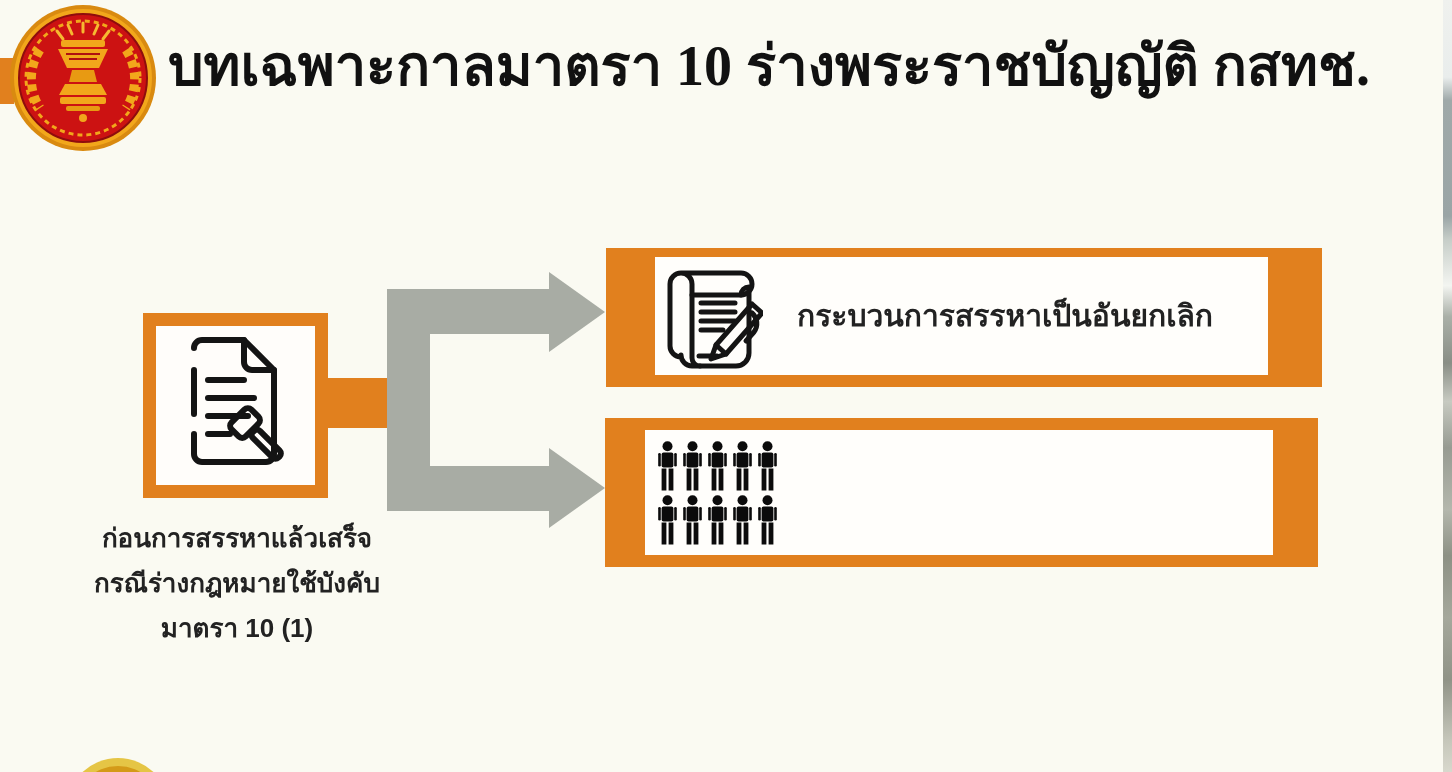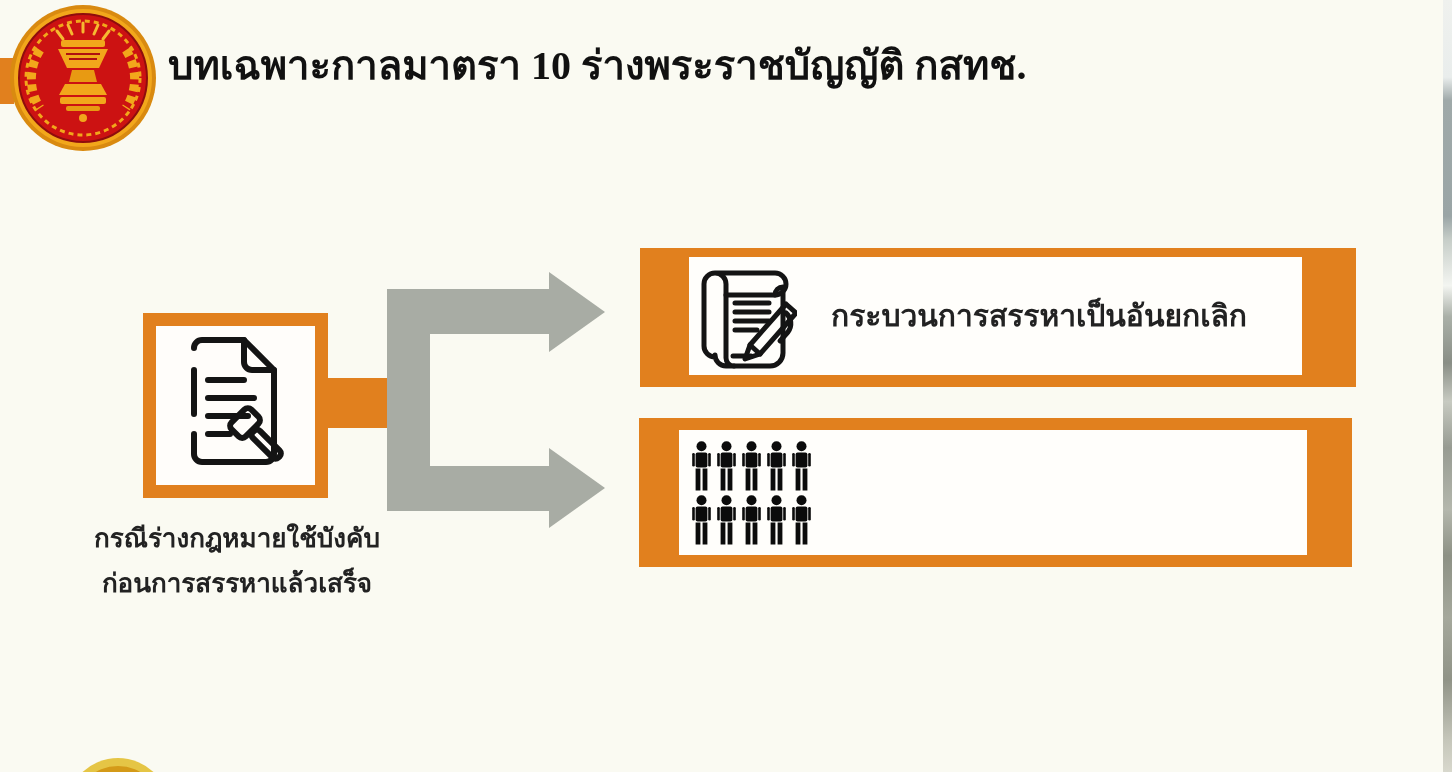--- a/index.html
+++ b/index.html
@@ -8,21 +8,21 @@
     background:#fafaf2;
     font-family:"Liberation Sans", sans-serif;
     -webkit-font-smoothing:antialiased;
   }
   .abs{position:absolute;}
 
   
   #page-title{
     left:168px;top:18px;width:1180px;height:100px;
     font-family:"Liberation Serif", serif;
-    font-weight:bold;font-size:40px;line-height:96px;
+    font-weight:bold;font-size:56px;line-height:96px;
     color:#111;white-space:nowrap;letter-spacing:0px;
   }
 
   
   #emblem-top{left:6px;top:2px;}
   #emblem-tab{left:0;top:58px;width:14px;height:46px;background:#e1801e;}
 
   
   #source-box{
     left:143px;top:313px;width:185px;height:185px;
@@ -43,21 +43,21 @@
   #fork-arm-bottom{left:387px;top:466px;width:163px;height:45px;}
   .arrowhead{
     width:0;height:0;
     border-top:40px solid transparent;border-bottom:40px solid transparent;
     border-left:56px solid #a8aca4;
   }
   #arrowhead-top{left:549px;top:272px;}
   #arrowhead-bottom{left:549px;top:448px;}
 
   
-  .outcome-box{background:#e1801e;margin-left:34px;}
+  .outcome-box{background:#e1801e;}
   #outcome-top{left:606px;top:248px;width:716px;height:139px;}
   #outcome-bottom{left:605px;top:418px;width:713px;height:149px;}
   .outcome-inner{
     position:absolute;background:#fffefb;
     display:flex;align-items:center;
   }
   #outcome-top .outcome-inner{left:49px;top:9px;right:54px;bottom:12px;}
   #outcome-bottom .outcome-inner{left:40px;top:12px;right:45px;bottom:12px;}
   .outcome-text{
     color:#222;font-size:30px;line-height:56px;font-weight:bold;white-space:nowrap;
@@ -133,22 +133,23 @@
       <path d="M38 48 h36 M38 66 h46 M38 84 h40 M38 102 h22"></path>
     </g>
     <g transform="translate(92,108) rotate(-45)" fill="none" stroke="#141414" stroke-width="6" stroke-linejoin="round">
       <rect x="-14" y="-34" width="28" height="20" rx="5"></rect>
       <rect x="-5" y="-12" width="10" height="36" rx="4"></rect>
     </g>
   </svg>
 </div>
 
 <div id="source-caption" class="abs">
+  <div>ก่อนการสรรหาแล้วเสร็จ</div>
   <div>กรณีร่างกฎหมายใช้บังคับ</div>
-  <div>ก่อนการสรรหาแล้วเสร็จ</div>
+  <div>มาตรา 10 (1)</div>
 </div>
 
 <div id="connector-stub" class="abs"></div>
 <div id="fork-spine" class="abs gray"></div>
 <div id="fork-arm-top" class="abs gray"></div>
 <div id="fork-arm-bottom" class="abs gray"></div>
 <div id="arrowhead-top" class="abs arrowhead"></div>
 <div id="arrowhead-bottom" class="abs arrowhead"></div>
 
 <div id="outcome-top" class="abs outcome-box">

